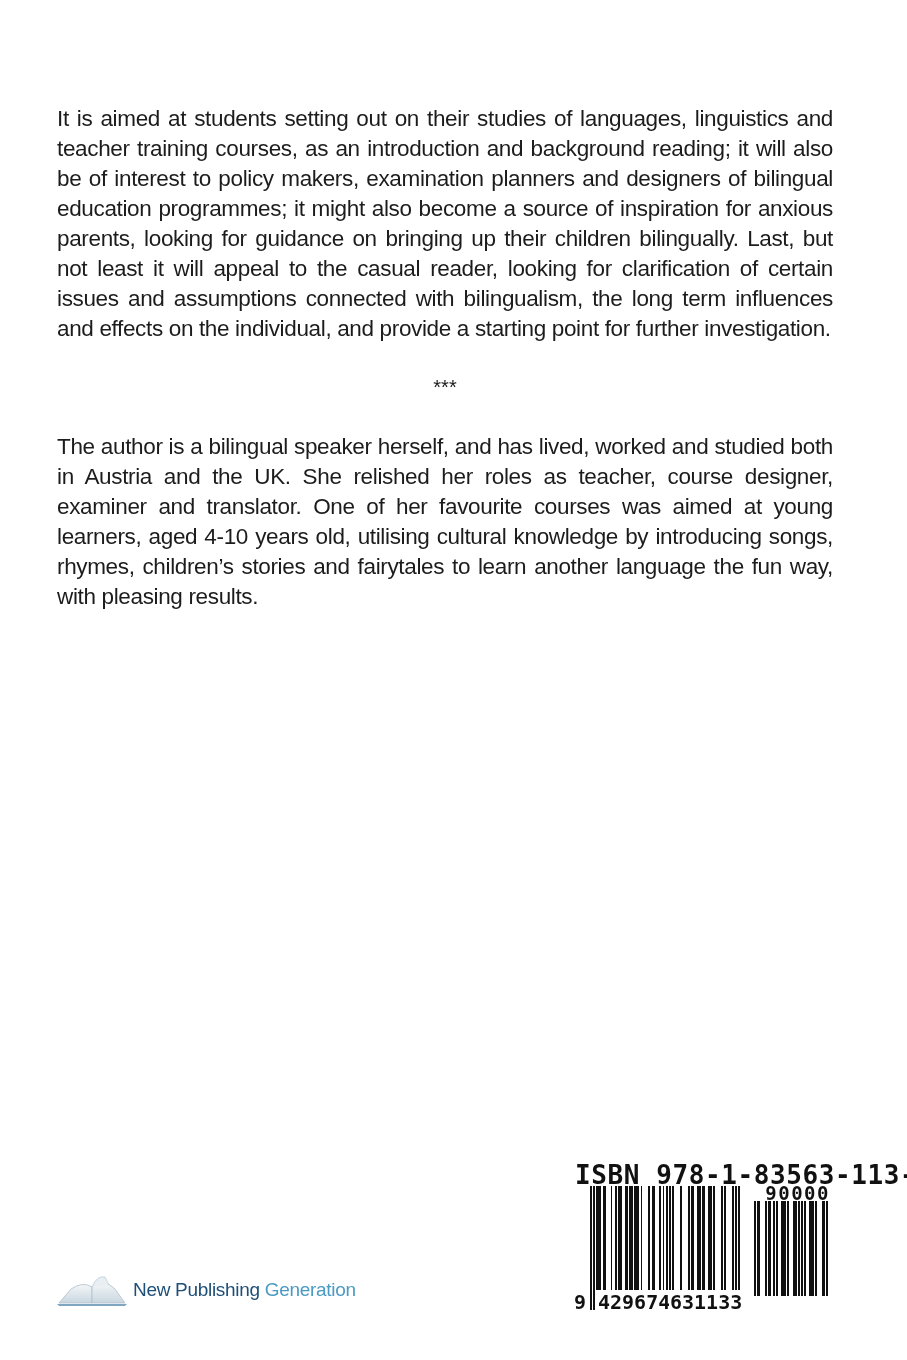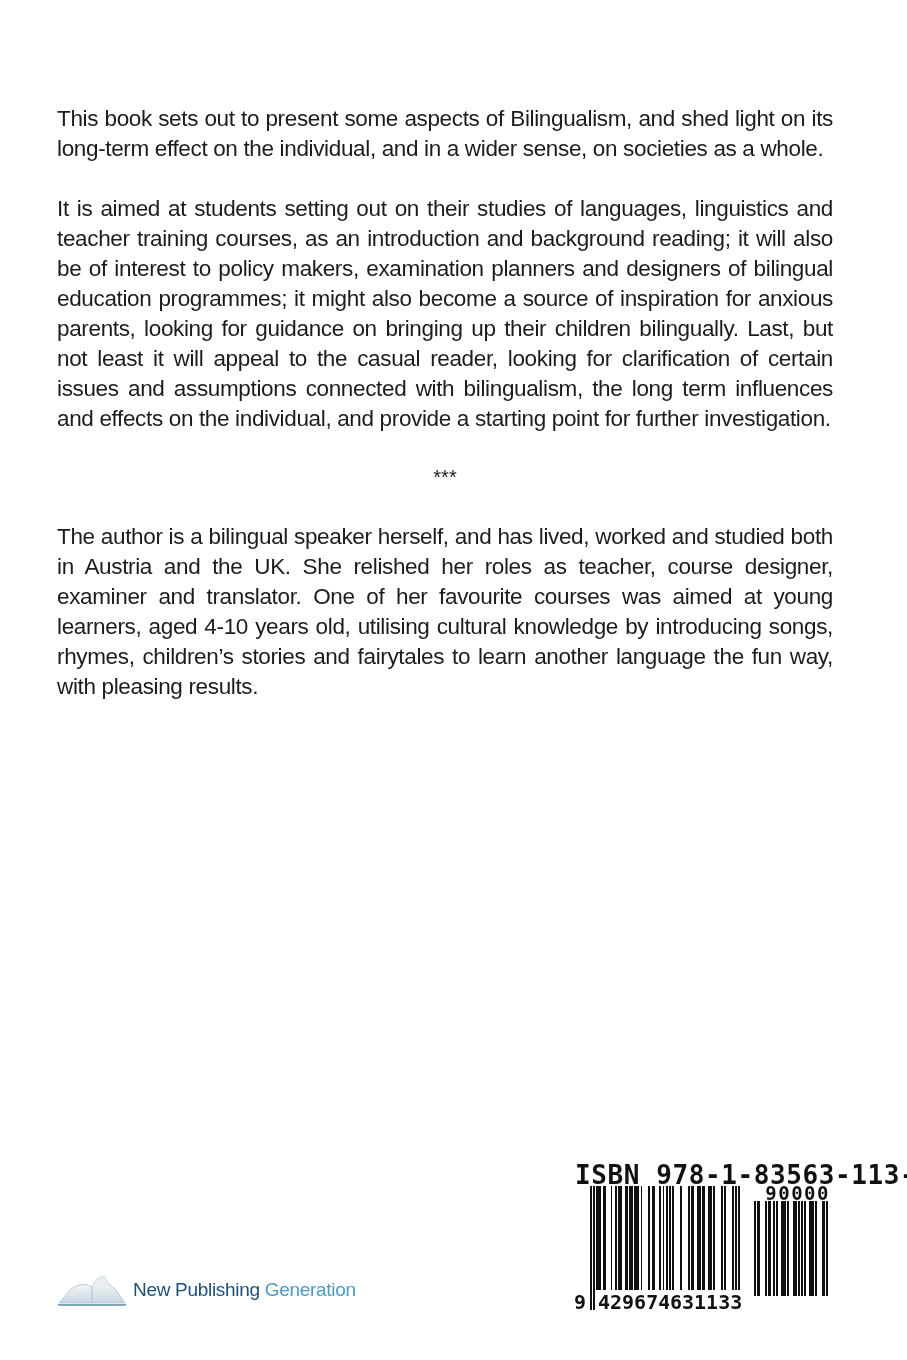--- a/index.html
+++ b/index.html
@@ -34,21 +34,20 @@
   .logo { position: absolute; left: 57px; top: 1272px; height: 36px; display: flex; align-items: center; }
   .book-icon { width: 70px; height: 34px; margin-right: 6px; }
   .logo-text { font-family: "Liberation Sans", "DejaVu Sans", sans-serif; font-size: 19px; letter-spacing: -0.3px; }
   .logo-new { color: #1e4f78; }
   .logo-pub { color: #4a9ac4; }
 </style>
 </head>
 <body>
 
 <div class="page">
-  <p class="para p1">This book sets out to present some aspects of Bilingualism, and shed light on its long-term effect on the individual, and in a wider sense, on societies as a whole.</p>
   <p class="para p2">It is aimed at students setting out on their studies of languages, linguistics and teacher training courses, as an introduction and background reading; it will also be of interest to policy makers, examination planners and designers of bilingual education programmes; it might also become a source of inspiration for anxious parents, looking for guidance on bringing up their children bilingually. Last, but not least it will appeal to the casual reader, looking for clarification of certain issues and assumptions connected with bilingualism, the long term influences and effects on the individual, and provide a starting point for further investigation.</p>
   <p class="sep">***</p>
   <p class="para p5">The author is a bilingual speaker herself, and has lived, worked and studied both in Austria and the UK. She relished her roles as teacher, course designer, examiner and translator. One of her favourite courses was aimed at young learners, aged 4-10 years old, utilising cultural knowledge by introducing songs, rhymes, children’s stories and fairytales to learn another language the fun way, with pleasing results.</p>
 </div>
 
 <div class="barcode">
   <div class="isbn-text">ISBN 978-1-83563-113-3</div>
   <div class="addon-text">90000</div>
   <div class="bars-main" id="bars-main">
       <div class="bar" style="left: 0px; width: 1.73px; height: 124px;"></div>

